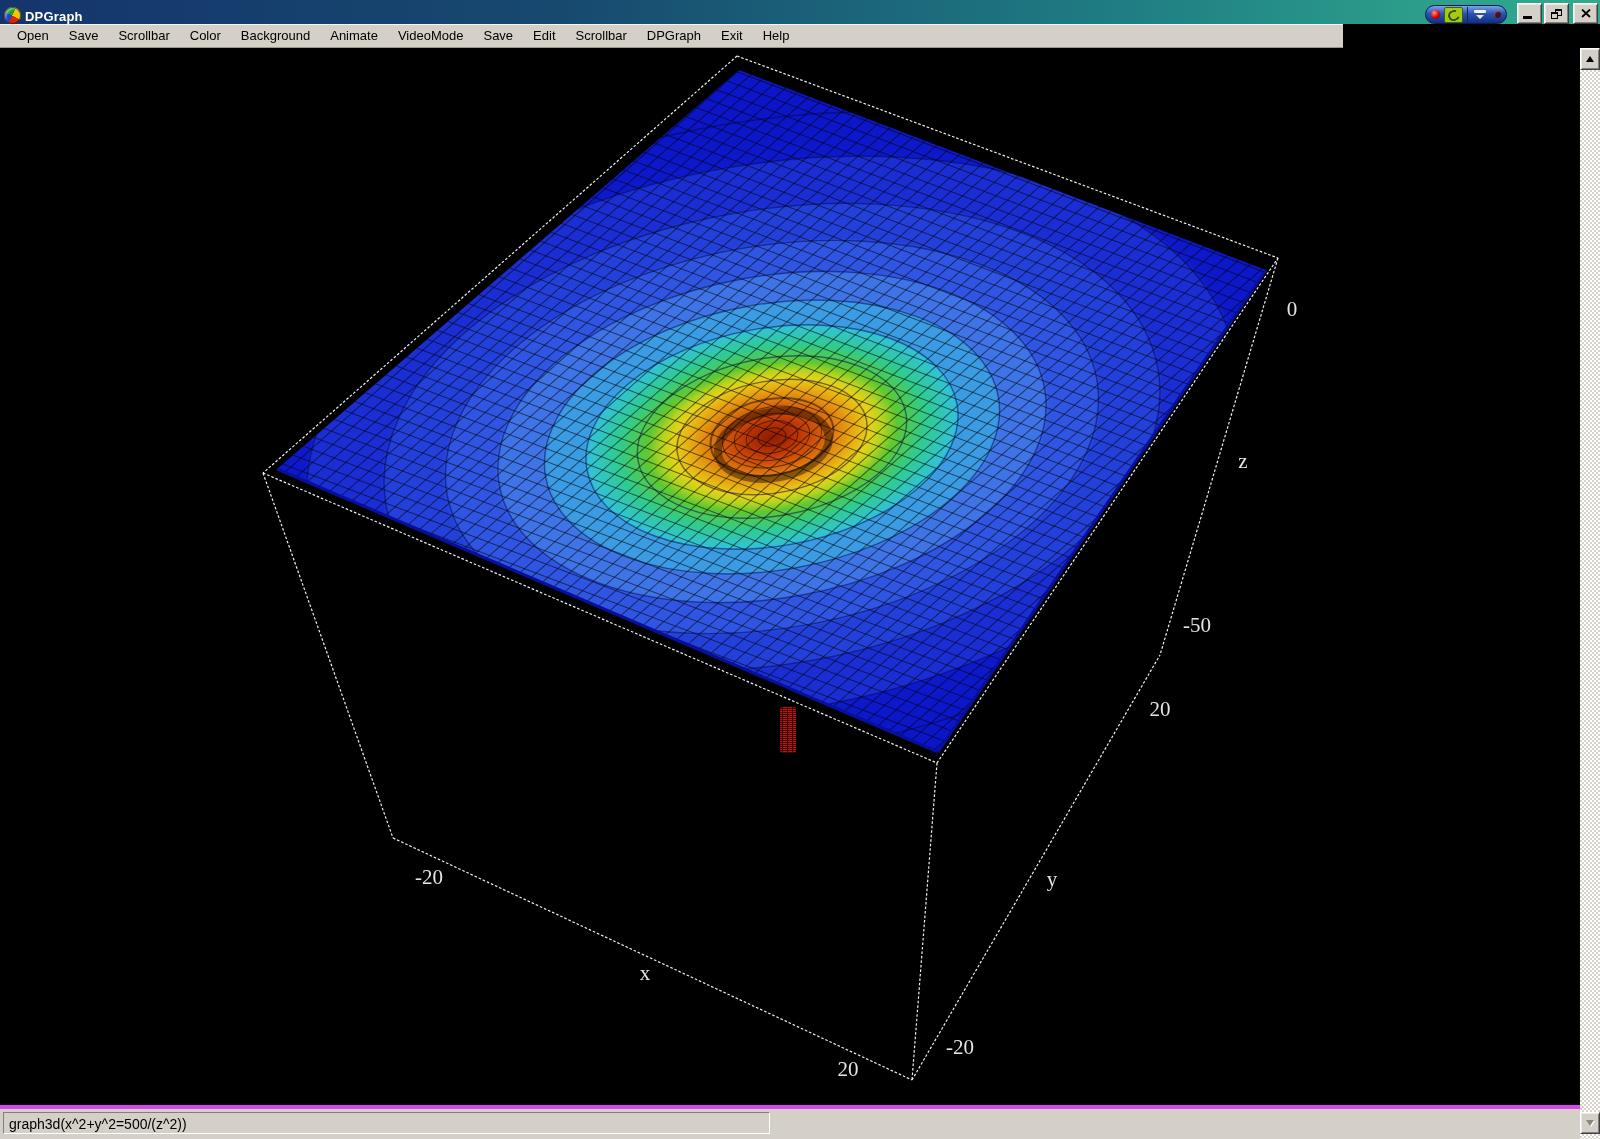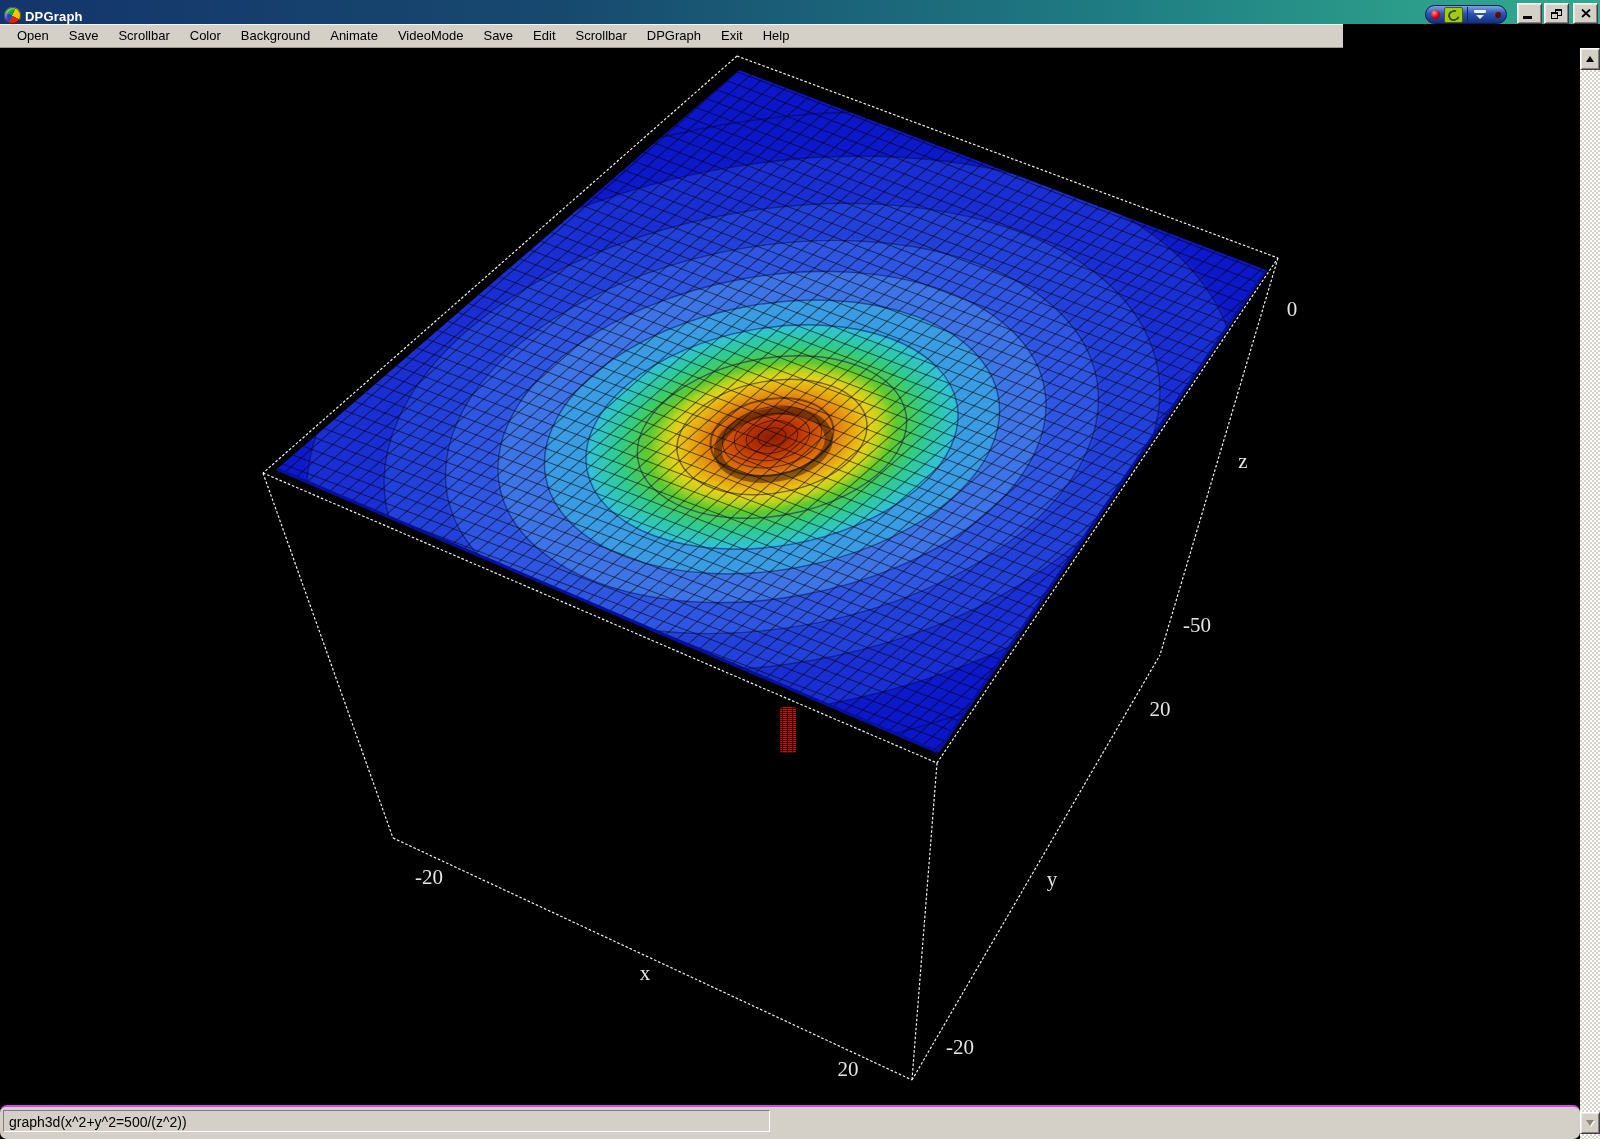--- a/index.html
+++ b/index.html
@@ -77,21 +77,21 @@
     box-shadow:inset 1px 1px 0 #ece9e2, inset -1px -1px 0 #808080;
     display:flex;align-items:center;justify-content:center;
   }
   .sbtn.up{top:0;}
   .sbtn.down{bottom:5px;}
   .tri-up{width:0;height:0;border-left:4px solid transparent;border-right:4px solid transparent;border-bottom:6px solid #000;}
   .tri-down{width:0;height:0;border-left:4px solid transparent;border-right:4px solid transparent;border-top:6px solid #8a877f;filter:drop-shadow(1px 1px 0 #fff);}
   
   .statusbar{
     position:absolute;top:1105px;left:0;width:1580px;height:34px;background:#d4d0c8;
-    border-top:2px solid #d946ef;box-sizing:border-box;border-radius:7px;
+    border-top:4px solid #d946ef;box-sizing:border-box;
   }
   .spanel{
     position:absolute;top:3px;height:22px;background:#d4d0c8;box-sizing:border-box;
     border:1px solid;border-color:#808080 #ffffff #ffffff #808080;
     font-size:14px;color:#000;padding:3px 5px 0 5px;overflow:hidden;white-space:nowrap;
   }
   .spanel.left{left:3px;width:767px;}
   .spanel.right{left:776px;width:800px;}
 </style>
 </head>

